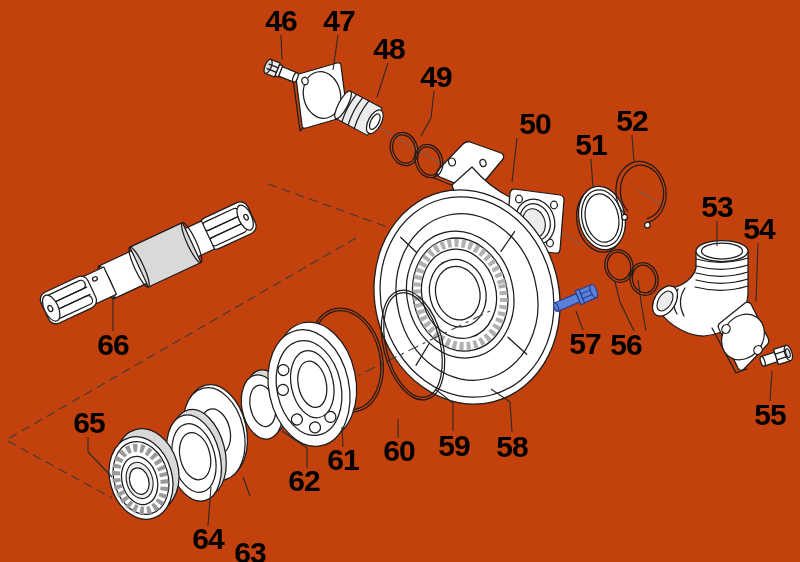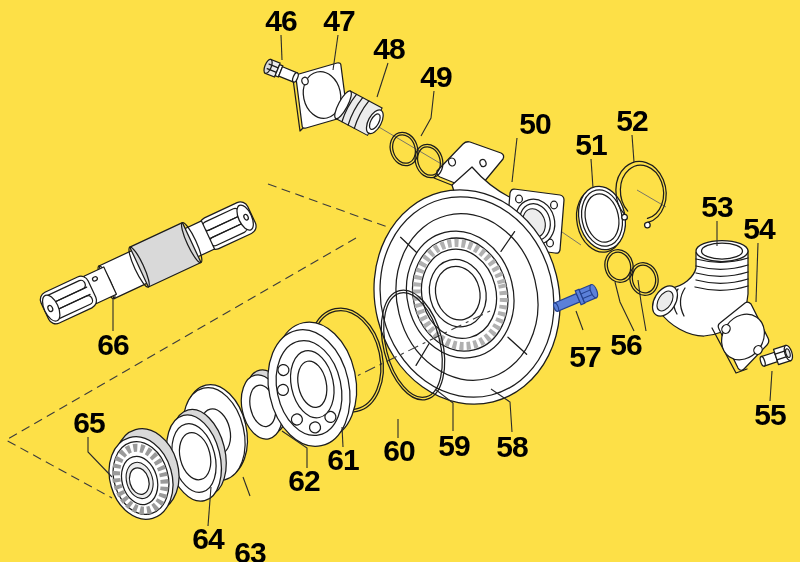--- a/index.html
+++ b/index.html
@@ -1,16 +1,16 @@
 <!DOCTYPE html>
 <html><head>
 <meta charset="utf-8">
 <style>
   html,body{margin:0;padding:0;background:#fff;}
-  #stage{position:relative;width:800px;height:562px;background:#fde047;overflow:hidden;
+  #stage{position:relative;width:800px;height:562px;background:#c2410c;overflow:hidden;
          font-family:"Liberation Sans",sans-serif;}
   #drawing,#leader-layer{position:absolute;left:0;top:0;}
   #leader-layer{pointer-events:none;}
   .wh{fill:#ffffff;stroke:#1c1c1c;stroke-width:1.25;stroke-linejoin:round;}
   .ln{fill:none;stroke:#1c1c1c;stroke-width:1.25;stroke-linecap:round;stroke-linejoin:round;}
   .gy{fill:#d9d9d9;stroke:#1c1c1c;stroke-width:1.25;stroke-linejoin:round;}
   .lgy{fill:#ececec;stroke:#1c1c1c;stroke-width:1.1;}
   .thin{fill:none;stroke:#6a6a6a;stroke-width:0.9;}
   .dash{fill:none;stroke:#3c3c3c;stroke-width:1.1;stroke-dasharray:9 5.5;}
   .axisdash{fill:none;stroke:#3c3c3c;stroke-width:1.1;stroke-dasharray:11 5 3 5;}
@@ -281,21 +281,21 @@
       <div class="part-label" style="left: 339px; top: 21px; color: rgb(0, 0, 0);">47</div>
       <div class="part-label" style="left: 389px; top: 49px; color: rgb(0, 0, 0);">48</div>
       <div class="part-label" style="left: 436px; top: 77px; color: rgb(0, 0, 0);">49</div>
       <div class="part-label" style="left: 519px; top: 124px; color: rgb(0, 0, 0); margin-left: 16px;">50</div>
       <div class="part-label" style="left: 591px; top: 145px; color: rgb(0, 0, 0);">51</div>
       <div class="part-label" style="left: 632px; top: 121px; color: rgb(0, 0, 0);">52</div>
       <div class="part-label" style="left: 717px; top: 207px; color: rgb(0, 0, 0);">53</div>
       <div class="part-label" style="left: 759px; top: 229px; color: rgb(0, 0, 0);">54</div>
       <div class="part-label" style="left: 770px; top: 415px; color: rgb(0, 0, 0);">55</div>
       <div class="part-label" style="left: 626px; top: 345px; color: rgb(0, 0, 0);">56</div>
-      <div class="part-label" style="left: 585px; top: 344px; color: rgb(0, 0, 0); margin-top: 13px;">57</div>
+      <div class="part-label" style="left: 585px; top: 344px; color: rgb(0, 0, 0);">57</div>
       <div class="part-label" style="left: 512px; top: 447px; color: rgb(0, 0, 0);">58</div>
       <div class="part-label" style="left: 454px; top: 446px; color: rgb(0, 0, 0);">59</div>
       <div class="part-label" style="left: 399px; top: 451px; color: rgb(0, 0, 0);">60</div>
       <div class="part-label" style="left: 343px; top: 460px; color: rgb(0, 0, 0);">61</div>
       <div class="part-label" style="left: 304px; top: 481px; color: rgb(0, 0, 0);">62</div>
       <div class="part-label" style="left: 250px; top: 509px; color: rgb(0, 0, 0); margin-top: 44px;">63</div>
       <div class="part-label" style="left: 208px; top: 539px; color: rgb(0, 0, 0);">64</div>
       <div class="part-label" style="left: 89px; top: 423px; color: rgb(0, 0, 0);">65</div>
       <div class="part-label" style="left: 113px; top: 345px; color: rgb(0, 0, 0);">66</div>
     </div>

